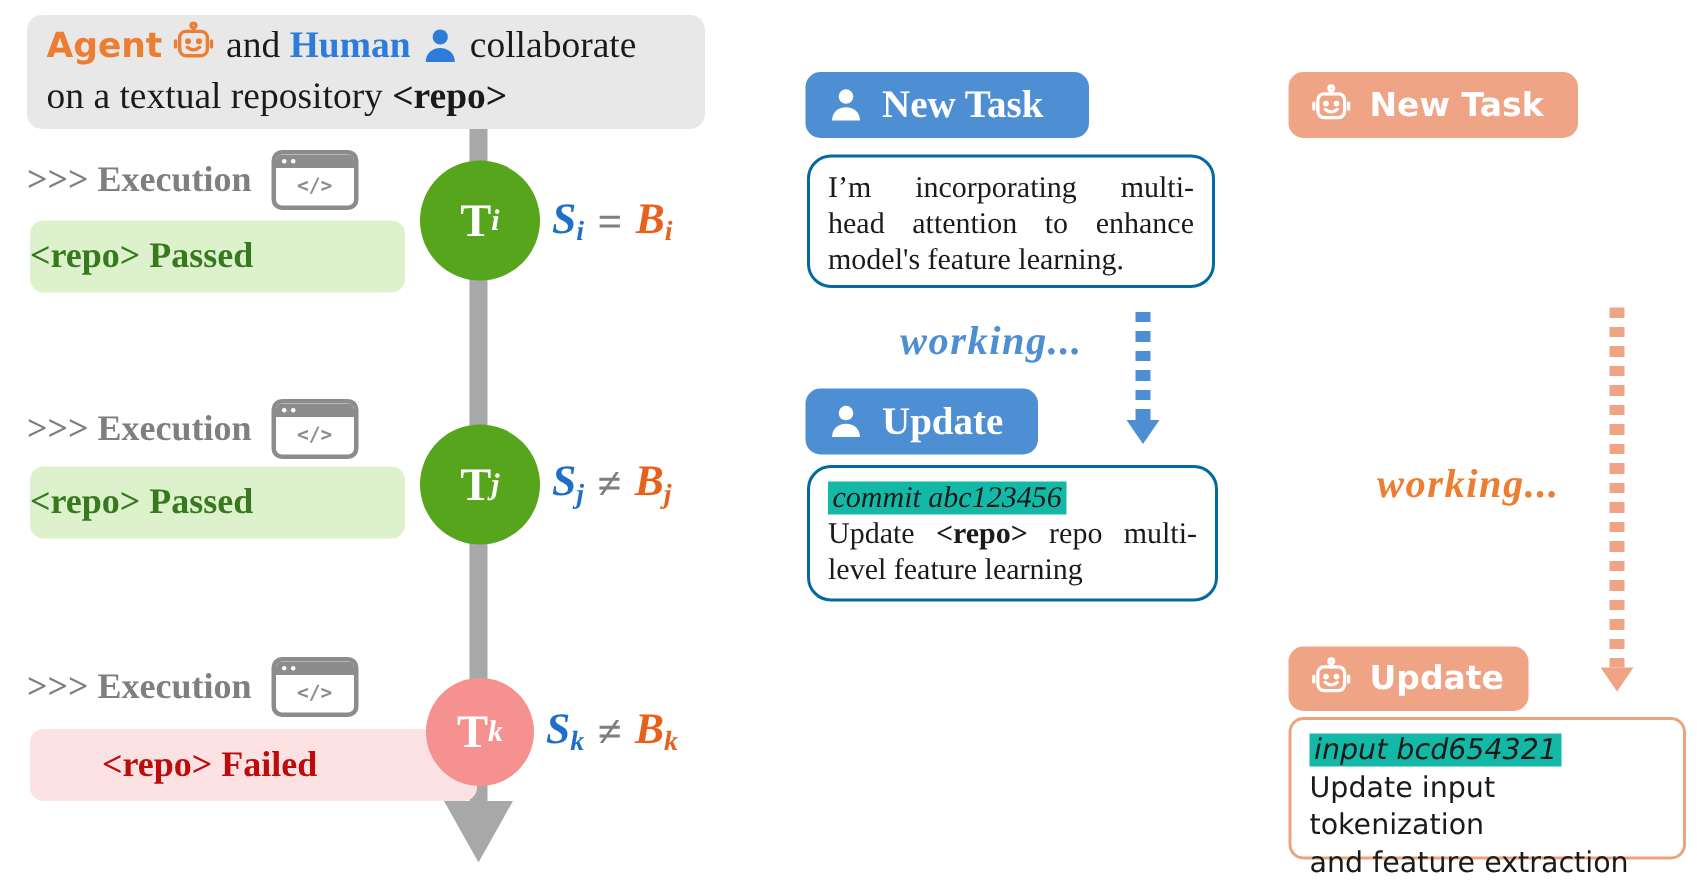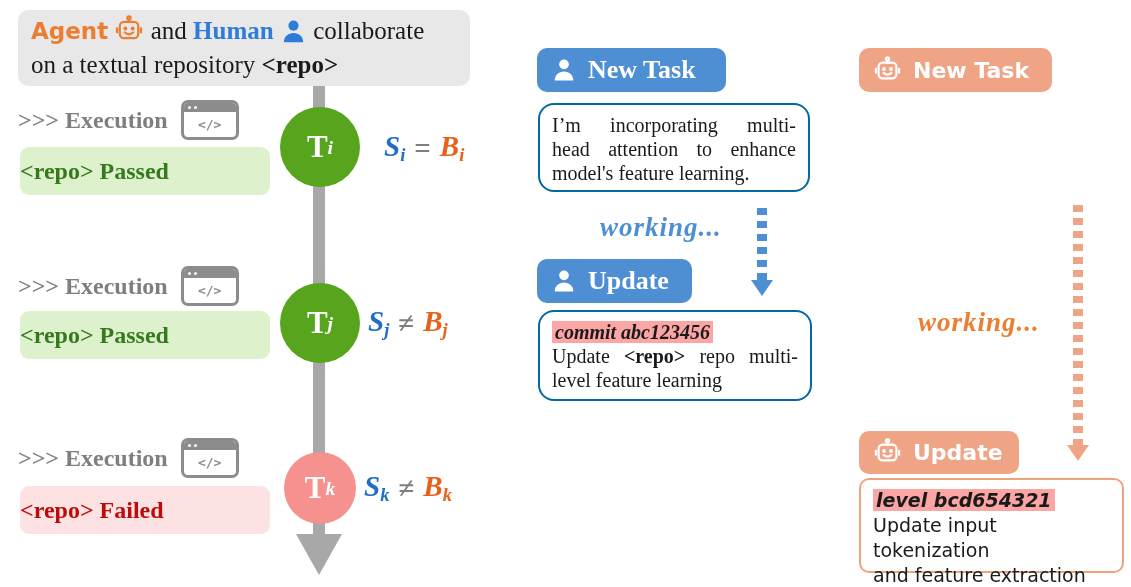--- a/index.html
+++ b/index.html
@@ -30,40 +30,40 @@
   .code-icon{width:52px;height:34px;border:3px solid #8c8c8c;border-radius:7px;background:#fff;
              display:inline-flex;flex-direction:column;overflow:hidden;}
   .code-bar{height:9px;background:#8c8c8c;display:flex;align-items:center;gap:3px;padding:0 4px;}
   .code-bar i{width:3px;height:3px;background:#fff;border-radius:50%;}
   .code-body{flex:1;display:flex;align-items:center;justify-content:center;color:#8c8c8c;
              font-weight:bold;font-size:13px;font-family:"DejaVu Sans Mono",monospace;}
 
   .status-badge{width:250px;height:48px;border-radius:9px;display:flex;align-items:center;
                 font-weight:bold;font-size:24px;}
   .passed{background:#ddf2cc;color:#37791d;}
-  .failed{background:#fce2e2;color:#bd0a0a;}
+  .failed{background:#fce2e2;color:#bd0a0a;padding-left:48px;}
 
   .eq{display:flex;align-items:center;gap:9px;font-size:29px;font-weight:bold;font-style:italic;}
   .eq .s{color:#1f6fc8;}
   .eq .b{color:#e8611c;}
   .eq .op{color:#7f7f7f;font-style:normal;}
 
   
   .col-badge{display:flex;align-items:center;gap:11px;border-radius:10px;color:#fff;
              box-sizing:border-box;padding:8px 14px;}
   .human-badge{background:#4e8fd3;font-weight:bold;font-size:26px;}
   .agent-badge{background:#f0a486;font-family:"DejaVu Sans",sans-serif;font-weight:bold;font-size:22px;}
 
   .bubble{background:#fff;box-sizing:border-box;}
   .human-bubble{border:2px solid #0369a1;border-radius:16px;padding:8px 12px;
                 font-size:20px;line-height:24px;}
   .agent-bubble{border:2px solid #eca47e;padding:8px 12px;
                 font-family:"DejaVu Sans",sans-serif;font-size:19px;line-height:25px;}
   .jline{text-align:justify;text-align-last:justify;}
-  .commit{font-style:italic;background:#fca5a5;padding:0 3px;font-weight:bold;}
+  .commit{font-style:italic;background:#14b8a6;padding:0 3px;}
 
   .working{font-weight:bold;font-style:italic;font-size:27px;letter-spacing:1px;}
   .working-blue{color:#4e8fd3;}
   .working-orange{color:#ed7d31;}
 
   .dotted{width:10px;}
   .dotted-blue{background:repeating-linear-gradient(to bottom,#4e8fd3 0 7px,transparent 7px 13px);}
   .dotted-blue::after{content:"";position:absolute;top:100%;left:-6px;
                       border:11px solid transparent;border-bottom:none;border-top:16px solid #4e8fd3;}
   .dotted-orange{background:repeating-linear-gradient(to bottom,#f0a486 0 7px,transparent 7px 13px);}
@@ -121,21 +121,21 @@
       <span class="code-body">&lt;/&gt;</span>
     </span>
   </div>
   <div class="abs status-badge passed" style="left:20px;top:147px;">
     <span>&lt;repo&gt; Passed</span>
   </div>
   <div class="abs node node-green" style="left:280px;top:107px;width:80px;height:80px;">
     <span>T</span>
       <sub>i</sub>
   </div>
-  <div class="abs eq" style="left:384px;top:122px;height:52px;">
+  <div class="abs eq" style="left:368px;top:122px;height:52px;">
     <span class="s"><span>S</span><sub>i</sub></span>
     <span class="op">=</span>
     <span class="b"><span>B</span><sub>i</sub></span>
   </div>
 
   <div class="abs exec-row" style="left:18px;top:266px;">
     <span class="exec-label">&gt;&gt;&gt; Execution</span>
     <span class="code-icon">
       <span class="code-bar">
           <i></i>
@@ -247,18 +247,18 @@
           <line x1="21.6" y1="10.6" x2="21.6" y2="13.8"></line>
         <circle cx="9.1" cy="10.8" r="0.7" fill="currentColor"></circle>
           <circle cx="14.9" cy="10.8" r="0.7" fill="currentColor"></circle>
         <path d="M8.7 14 Q12 16.8 15.3 14"></path>
       </svg>
     </span>
     <span>Update</span>
   </div>
 
   <div class="abs bubble agent-bubble" style="left:859px;top:478px;width:265px;height:95px;border-radius:10px;">
-    <div><span class="commit">level bcd654321</span></div>
+    <div><span class="commit">input bcd654321</span></div>
     <div>Update input tokenization</div>
     <div>and feature extraction</div>
   </div>
 
 </div>
 
 </body></html>

